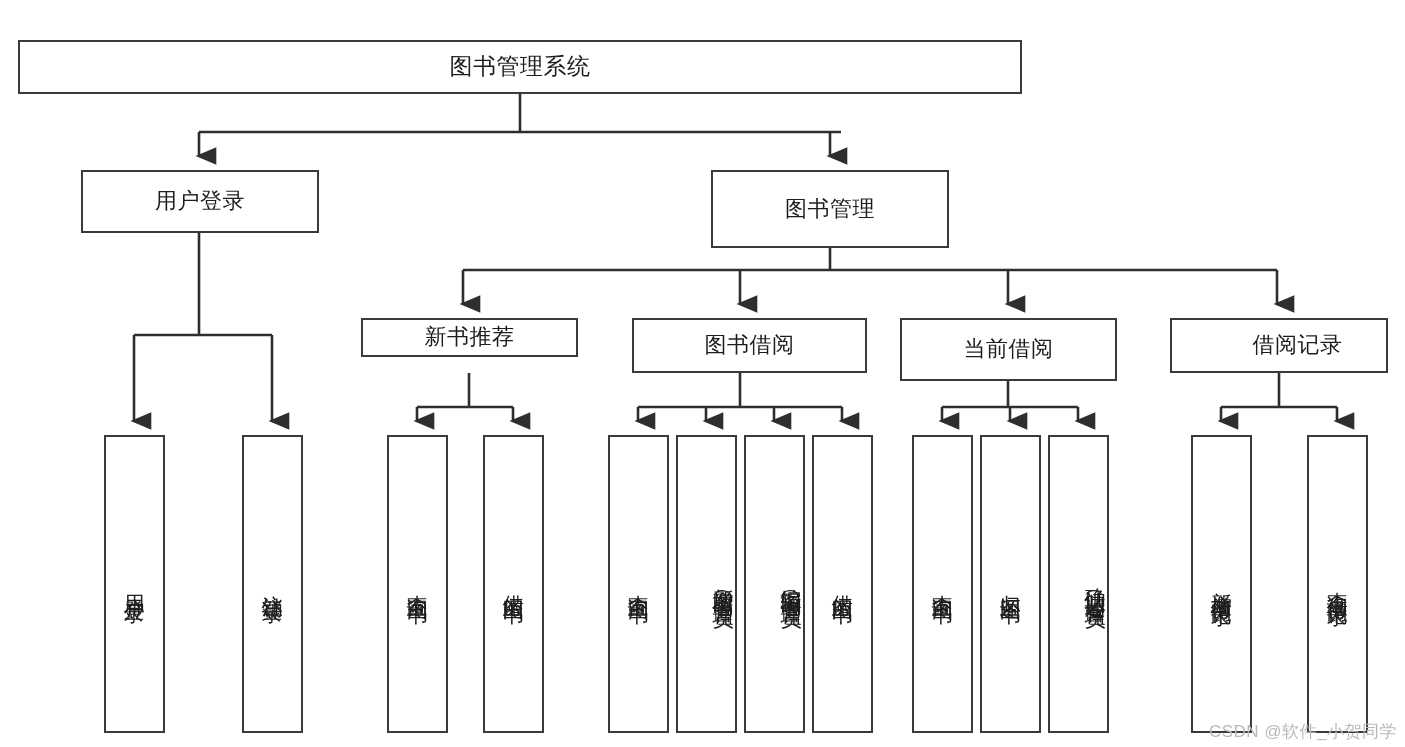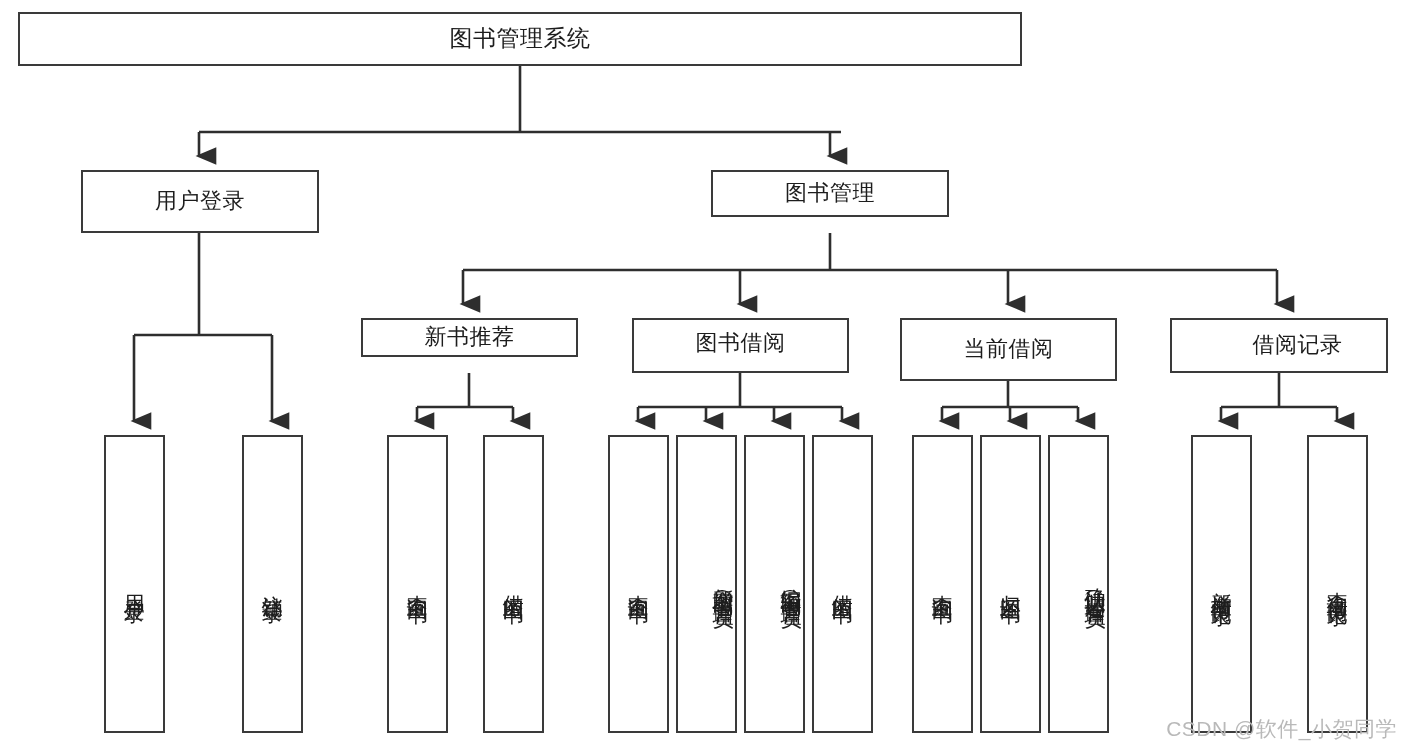--- a/index.html
+++ b/index.html
@@ -55,26 +55,27 @@
   }
   .node.vert.center {
     align-items: center;
   }
   .node-label {
     display: block;
     white-space: pre-line;
   }
   #root-node {
     font-size: 23px;
+    margin-top: 28px;
   }
   #watermark {
     position: absolute;
     right: 8px;
     bottom: 4px;
-    font-size: 21px;
+    font-size: 17px;
     color: #b9b9b9;
     letter-spacing: 0.5px;
     white-space: nowrap;
   }
 </style>
 </head>
 <body>
 
 <div id="canvas">
 
@@ -131,28 +132,28 @@
     </g>
   </svg>
 
   <div class="node horiz" id="root-node" style="left:18px; top:12px; width:1004px; height:54px;">
     <span class="node-label">图书管理系统</span>
   </div>
 
   <div class="node horiz" style="left:81px; top:170px; width:238px; height:63px;">
     <span class="node-label">用户登录</span>
   </div>
-  <div class="node horiz" style="left:711px; top:170px; width:238px; height:47px;">
+  <div class="node horiz" style="left:711px; top:170px; width:238px; height:78px;">
     <span class="node-label">图书管理</span>
   </div>
 
   <div class="node horiz" style="left:361px; top:318px; width:217px; height:39px;">
     <span class="node-label">新书推荐</span>
   </div>
-  <div class="node horiz" style="left:632px; top:318px; width:217px; height:55px;font-family:Liberation Mono, monospace;">
+  <div class="node horiz" style="left:632px; top:318px; width:235px; height:55px;">
     <span class="node-label">图书借阅</span>
   </div>
   <div class="node horiz" style="left:900px; top:318px; width:217px; height:63px;">
     <span class="node-label">当前借阅</span>
   </div>
   <div class="node horiz" style="left:1170px; top:318px; width:218px; height:55px;padding-left:37px;">
     <span class="node-label">借阅记录</span>
   </div>
 
   <div class="node vert center" style="left:104px; top:435px; width:61px; height:298px;">

